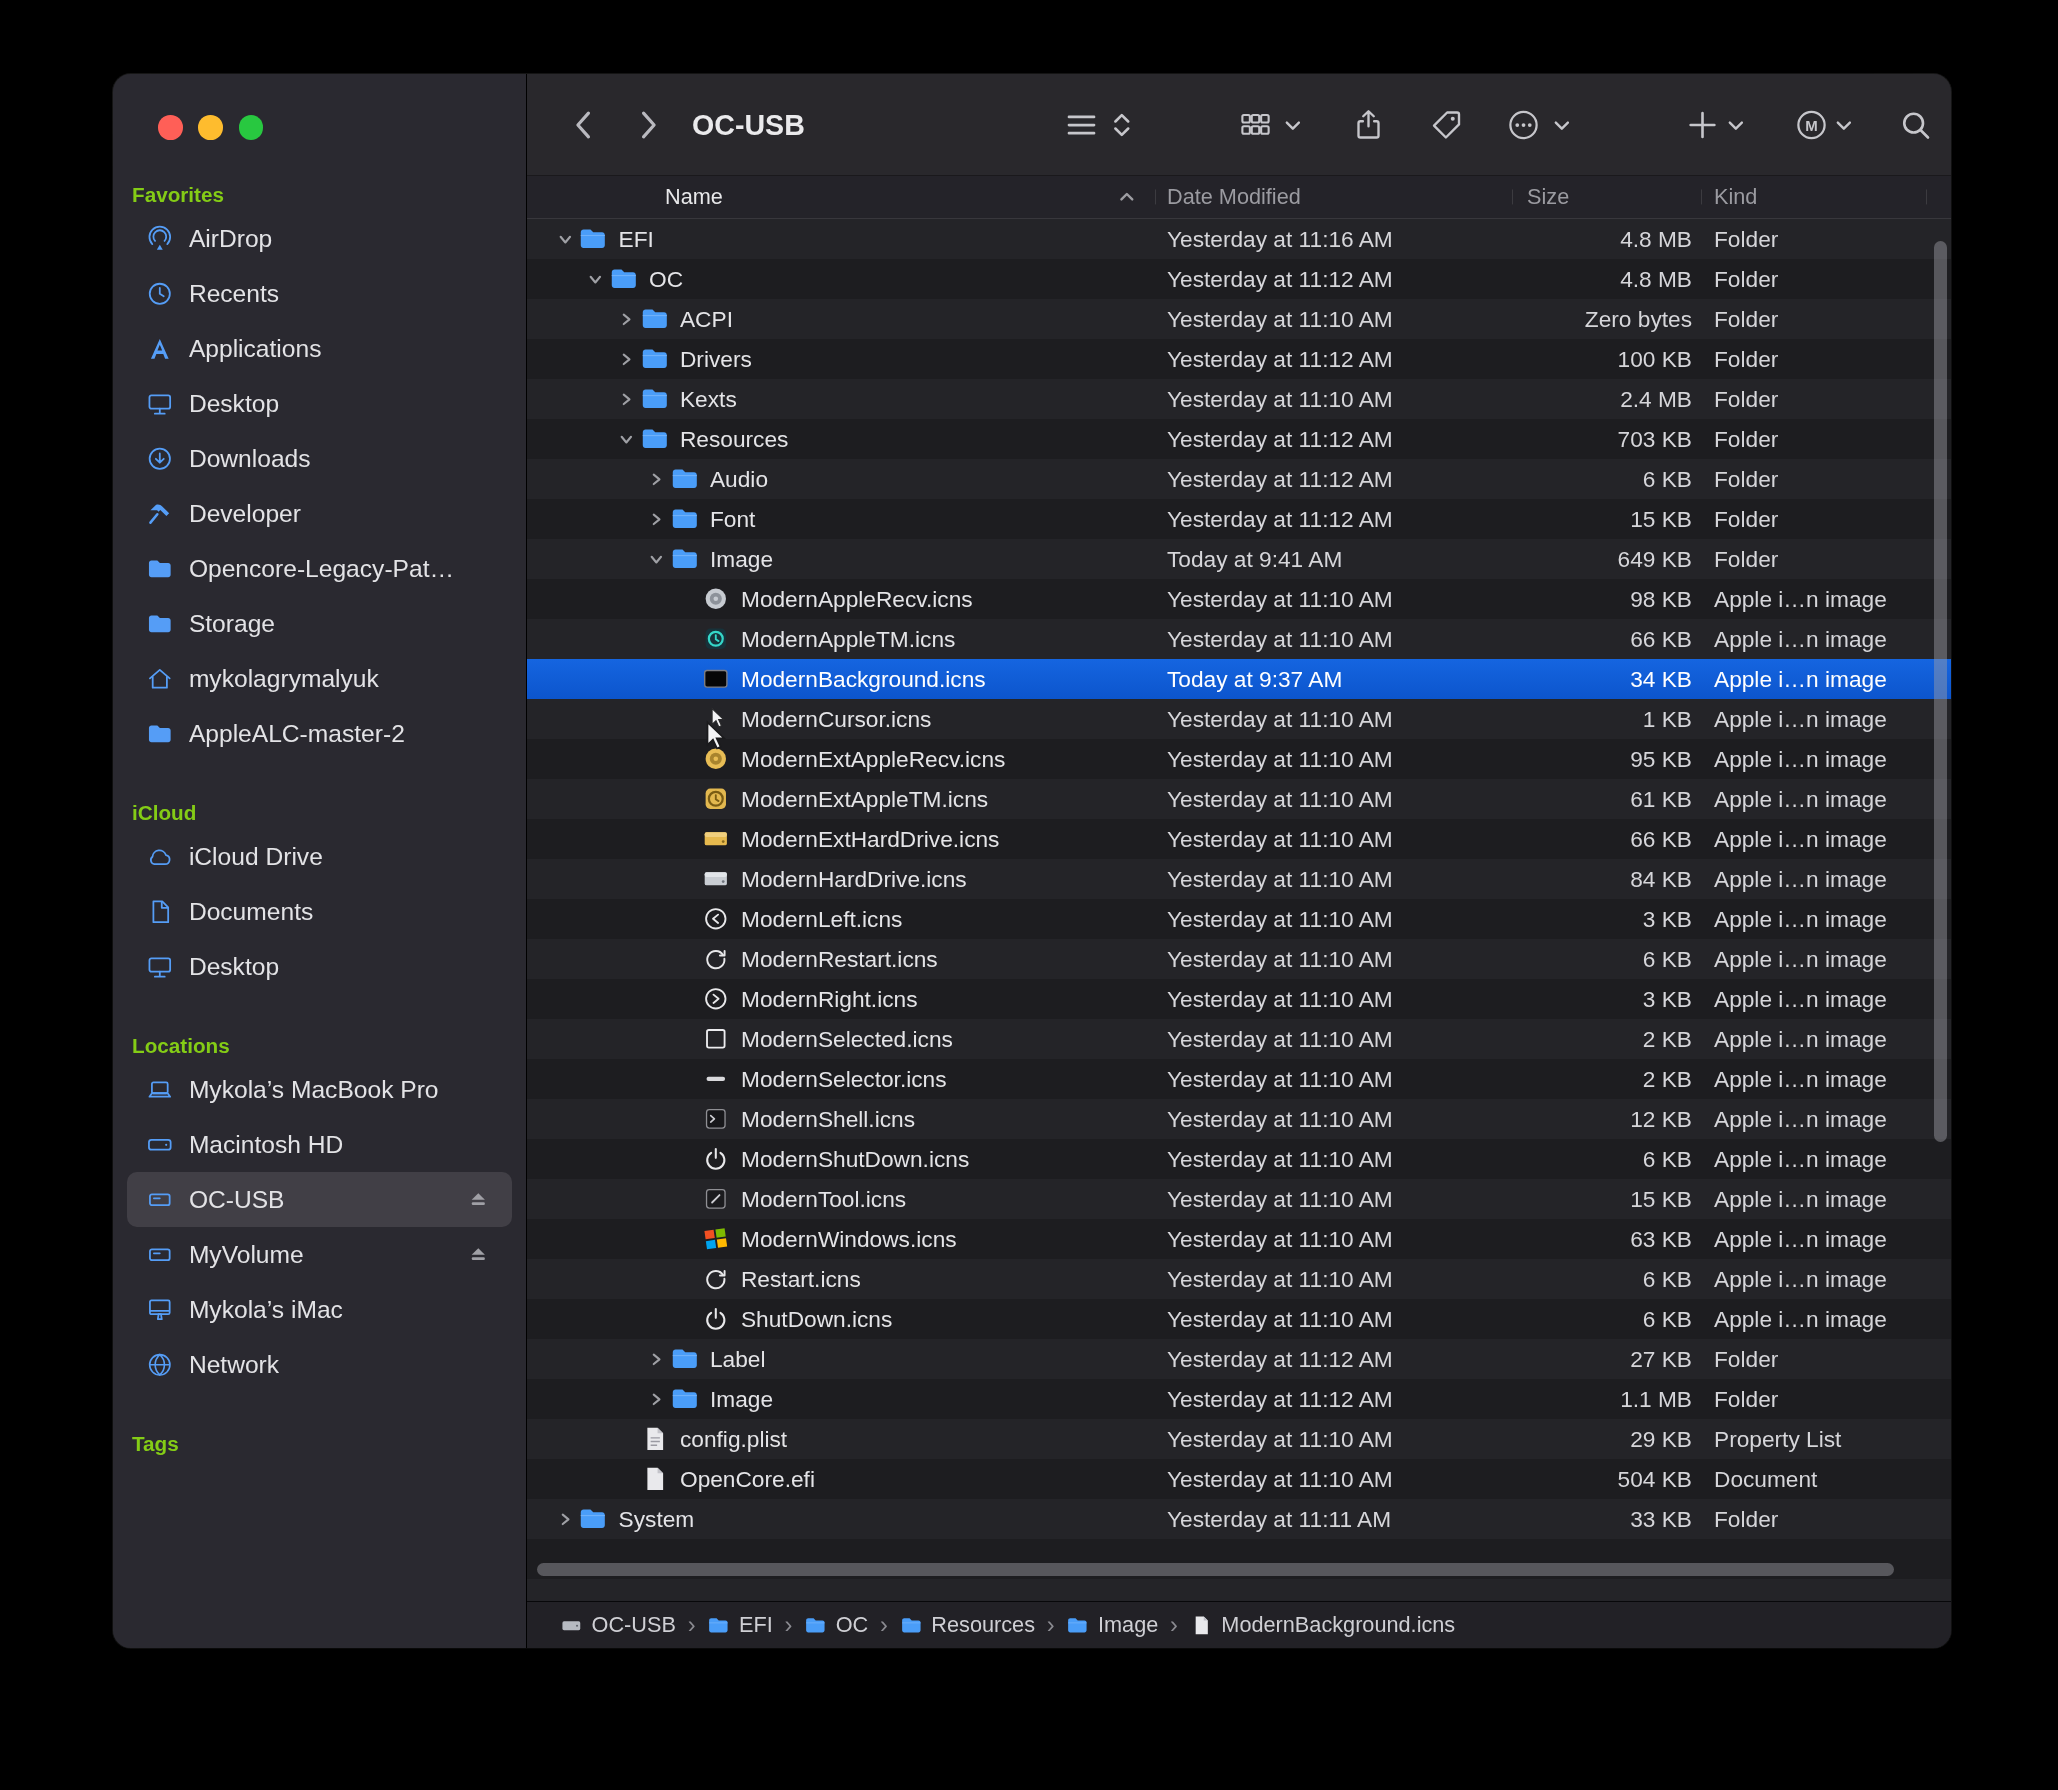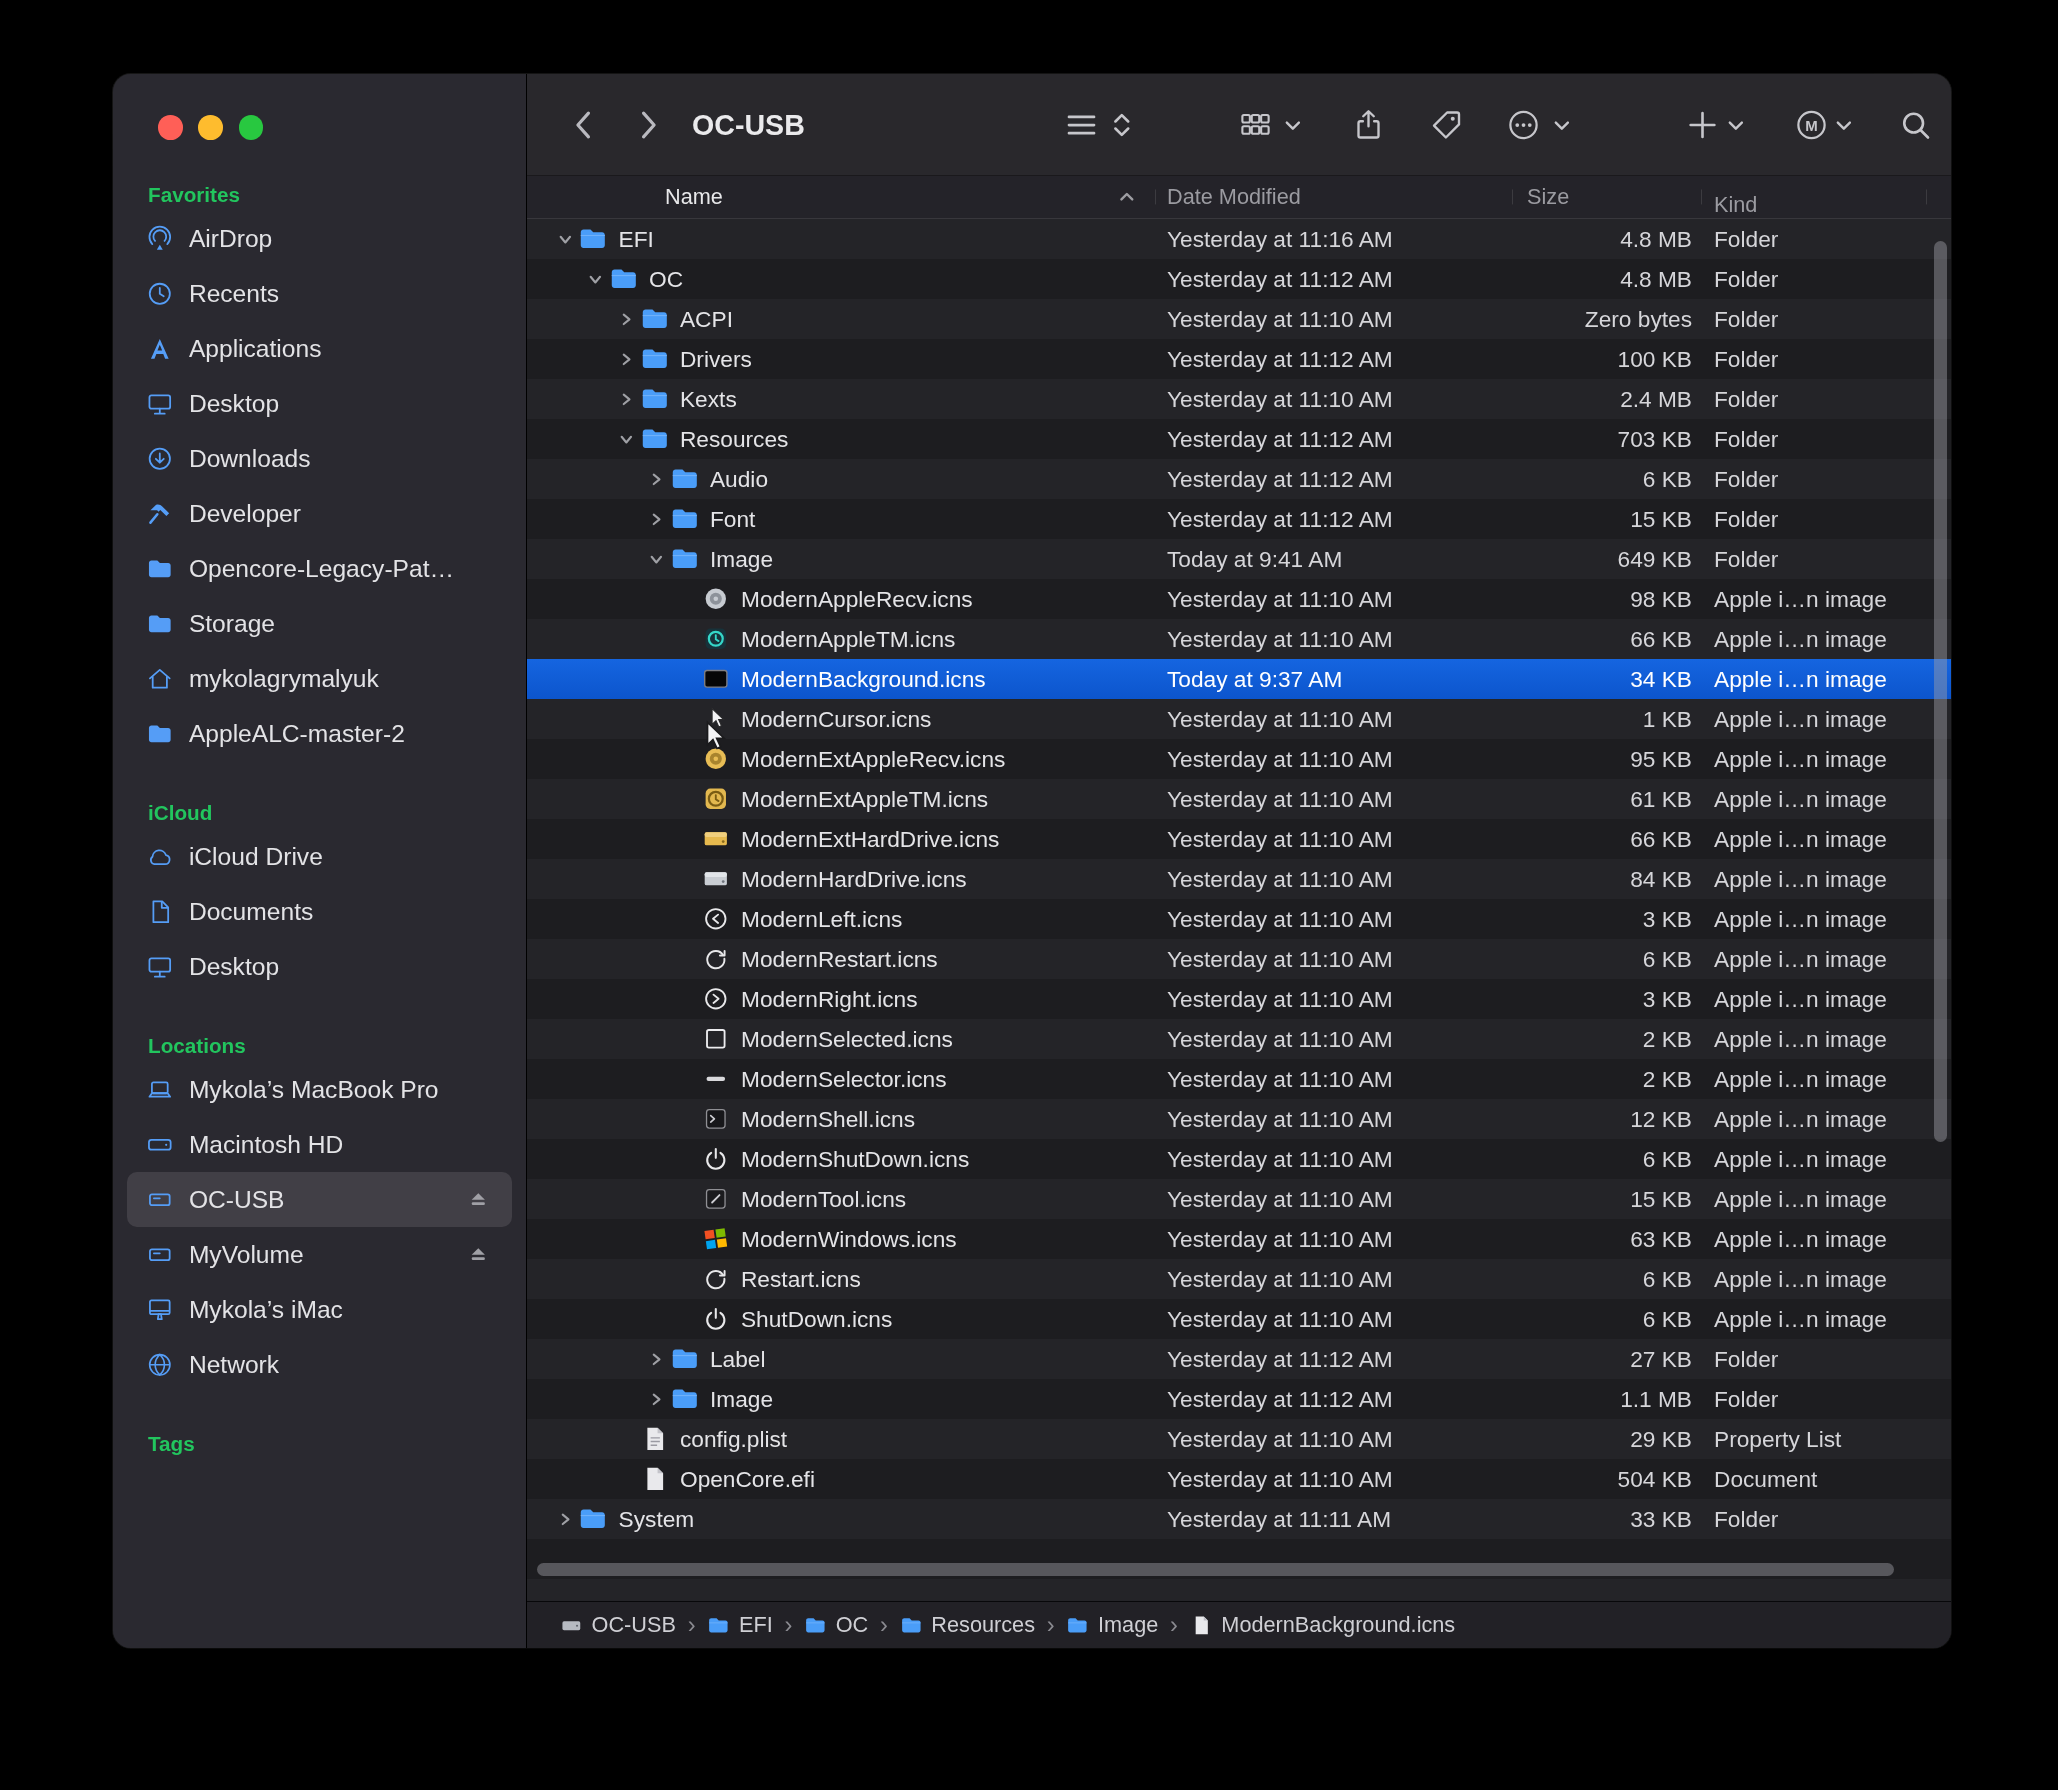--- a/index.html
+++ b/index.html
@@ -8,21 +8,21 @@
   .window{position:absolute;left:113px;top:74px;width:1838px;height:1574px;
     border-radius:17.7px;overflow:hidden;display:flex;background:#212124;
     box-shadow:0 39px 118px rgba(0,0,0,.85), 0 0 0 1px rgba(255,255,255,.10);}
   
   .sidebar{width:414px;flex:0 0 414px;background:#2a2930;position:relative;
     border-right:1px solid #000;}
   .traffic{position:absolute;top:41px;left:45px;display:flex;gap:15.8px;}
   .tl{width:24.6px;height:24.6px;border-radius:50%;}
   .tl.red{background:#ff5f57;} .tl.yellow{background:#febc2e;} .tl.green{background:#28c840;}
   .sb-scroll{padding-top:104px;}
-  .sb-head{height:33px;line-height:33px;padding-left:35px;color:#22c55e;
+  .sb-head{height:33px;line-height:33px;padding-left:19px;color:#84cc16;
     font-size:20.7px;font-weight:700;}
   .sb-head{margin-top:35px;}
   .sb-scroll .sb-head:first-child{margin-top:0;}
   .sb-item{height:55px;margin:0 13.8px;padding:0 13.8px 0 19.7px;border-radius:9.9px;
     display:flex;align-items:center;position:relative;color:#e3e3e6;font-size:24.6px;}
   .sb-item.sel{background:#413f46;}
   .sb-ic{width:27.6px;height:27.6px;flex:0 0 27.6px;margin-right:14.8px;display:inline-flex;}
   .sb-ic svg{width:100%;height:100%;}
   .sb-label{white-space:nowrap;overflow:hidden;text-overflow:ellipsis;}
   .eject{position:absolute;right:21.7px;width:24.6px;height:24.6px;}
@@ -44,21 +44,21 @@
   .tb-add{left:1158px;} .tb-chev3{left:1198px;width:21.7px;height:21.7px;}
   .tb-acct{left:1267px;} .tb-chev4{left:1306px;width:21.7px;height:21.7px;}
   .tb-search{left:1371px;}
   
   .colhead{height:43px;flex:0 0 43px;background:#242329;position:relative;
     border-bottom:1px solid #38373c;font-size:21.7px;color:#9b9ba1;}
   .colhead span{position:absolute;top:50%;transform:translateY(-50%);white-space:nowrap;}
   .ch-name{left:94px;color:#e8e8ea;font-weight:500;margin-left:44px;}
   .ch-sort{left:589px;width:21.7px;height:21.7px;}
   .ch-sort svg{width:100%;height:100%;}
-  .ch-date{left:640px;} .ch-size{left:1000px;} .ch-kind{left:1187px;margin-top:8px;}
+  .ch-date{left:640px;} .ch-size{left:1000px;} .ch-kind{left:1187px;}
   .ch-sep{position:absolute;top:5.9px;bottom:5.9px;width:1px;background:#3c3b40;}
   
   .list-area{flex:1;position:relative;overflow:hidden;
     background:repeating-linear-gradient(to bottom,#242428 0px,#242428 40px,#1d1d20 40px,#1d1d20 80px);}
   .row{position:relative;height:40px;display:flex;align-items:center;color:#e4e4e7;font-size:22.7px;}
   .row.selected{background:linear-gradient(#1565e0,#0c55cd);}
   .cell-name{display:flex;align-items:center;height:100%;flex:1;min-width:0;}
   .ind{flex:0 0 auto;height:1px;}
   .disc{width:25.6px;height:25.6px;flex:0 0 25.6px;display:inline-flex;align-items:center;justify-content:center;}
   .disc svg{width:16.7px;height:16.7px;}

